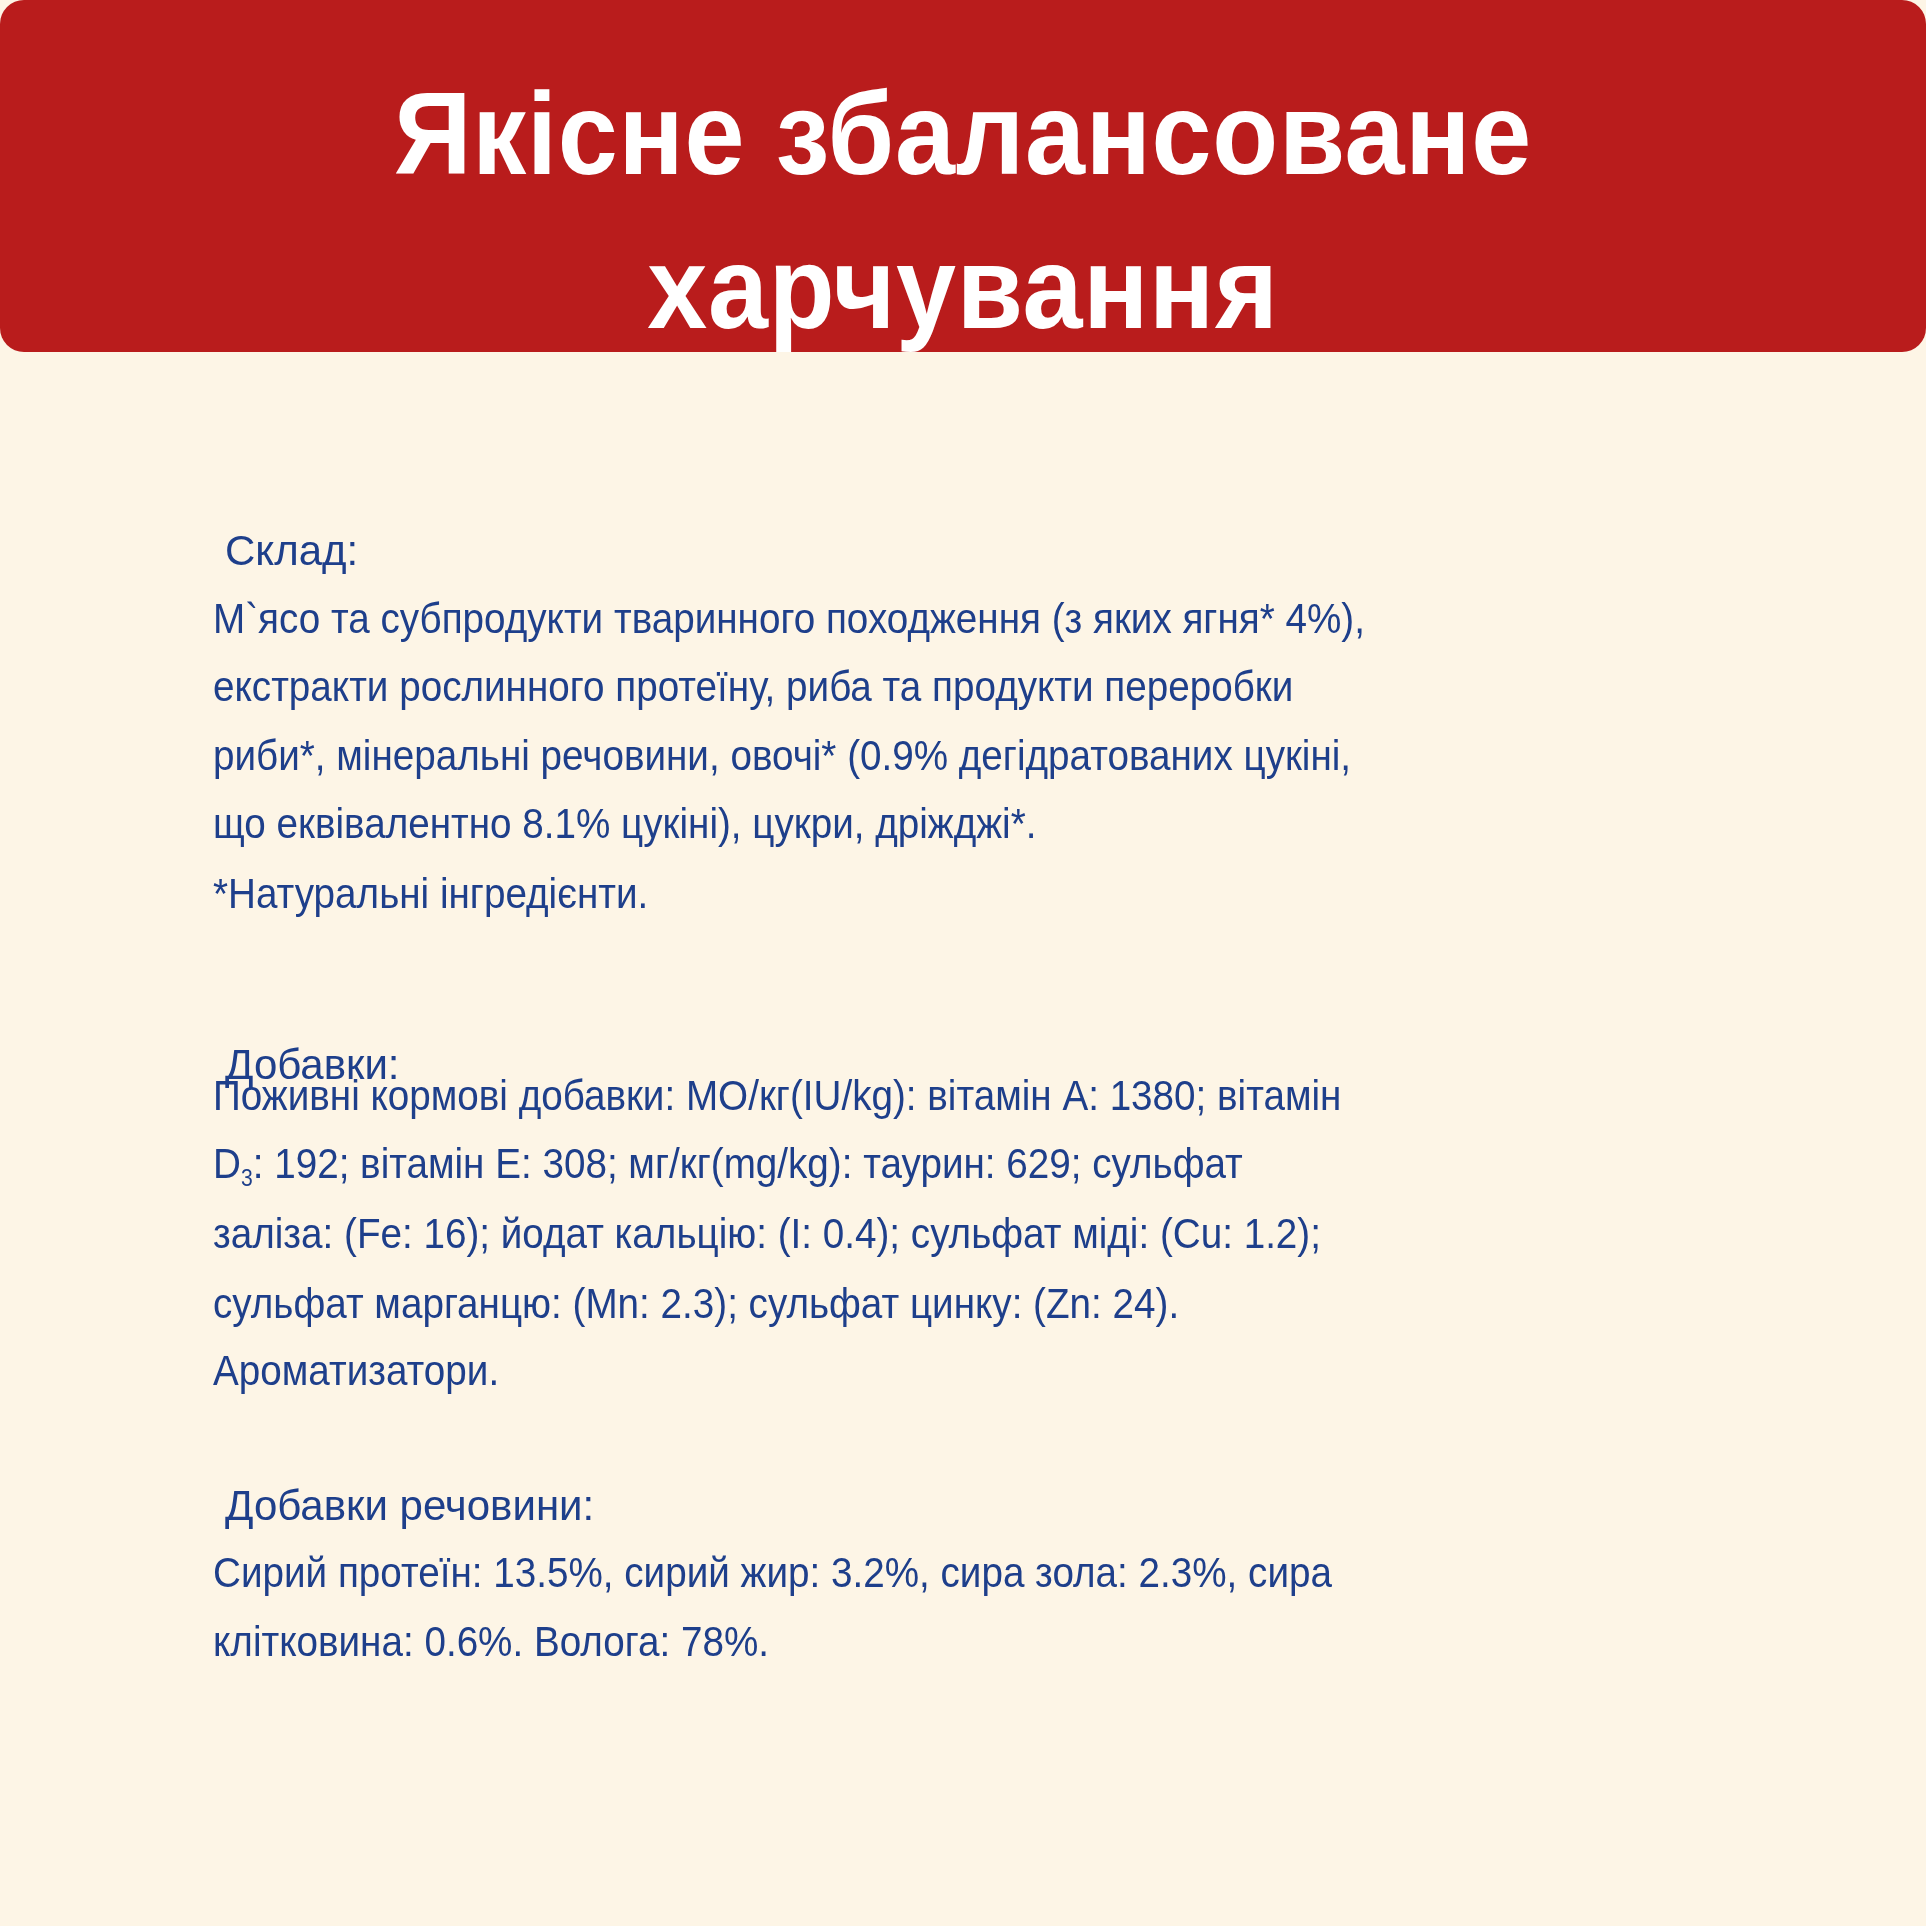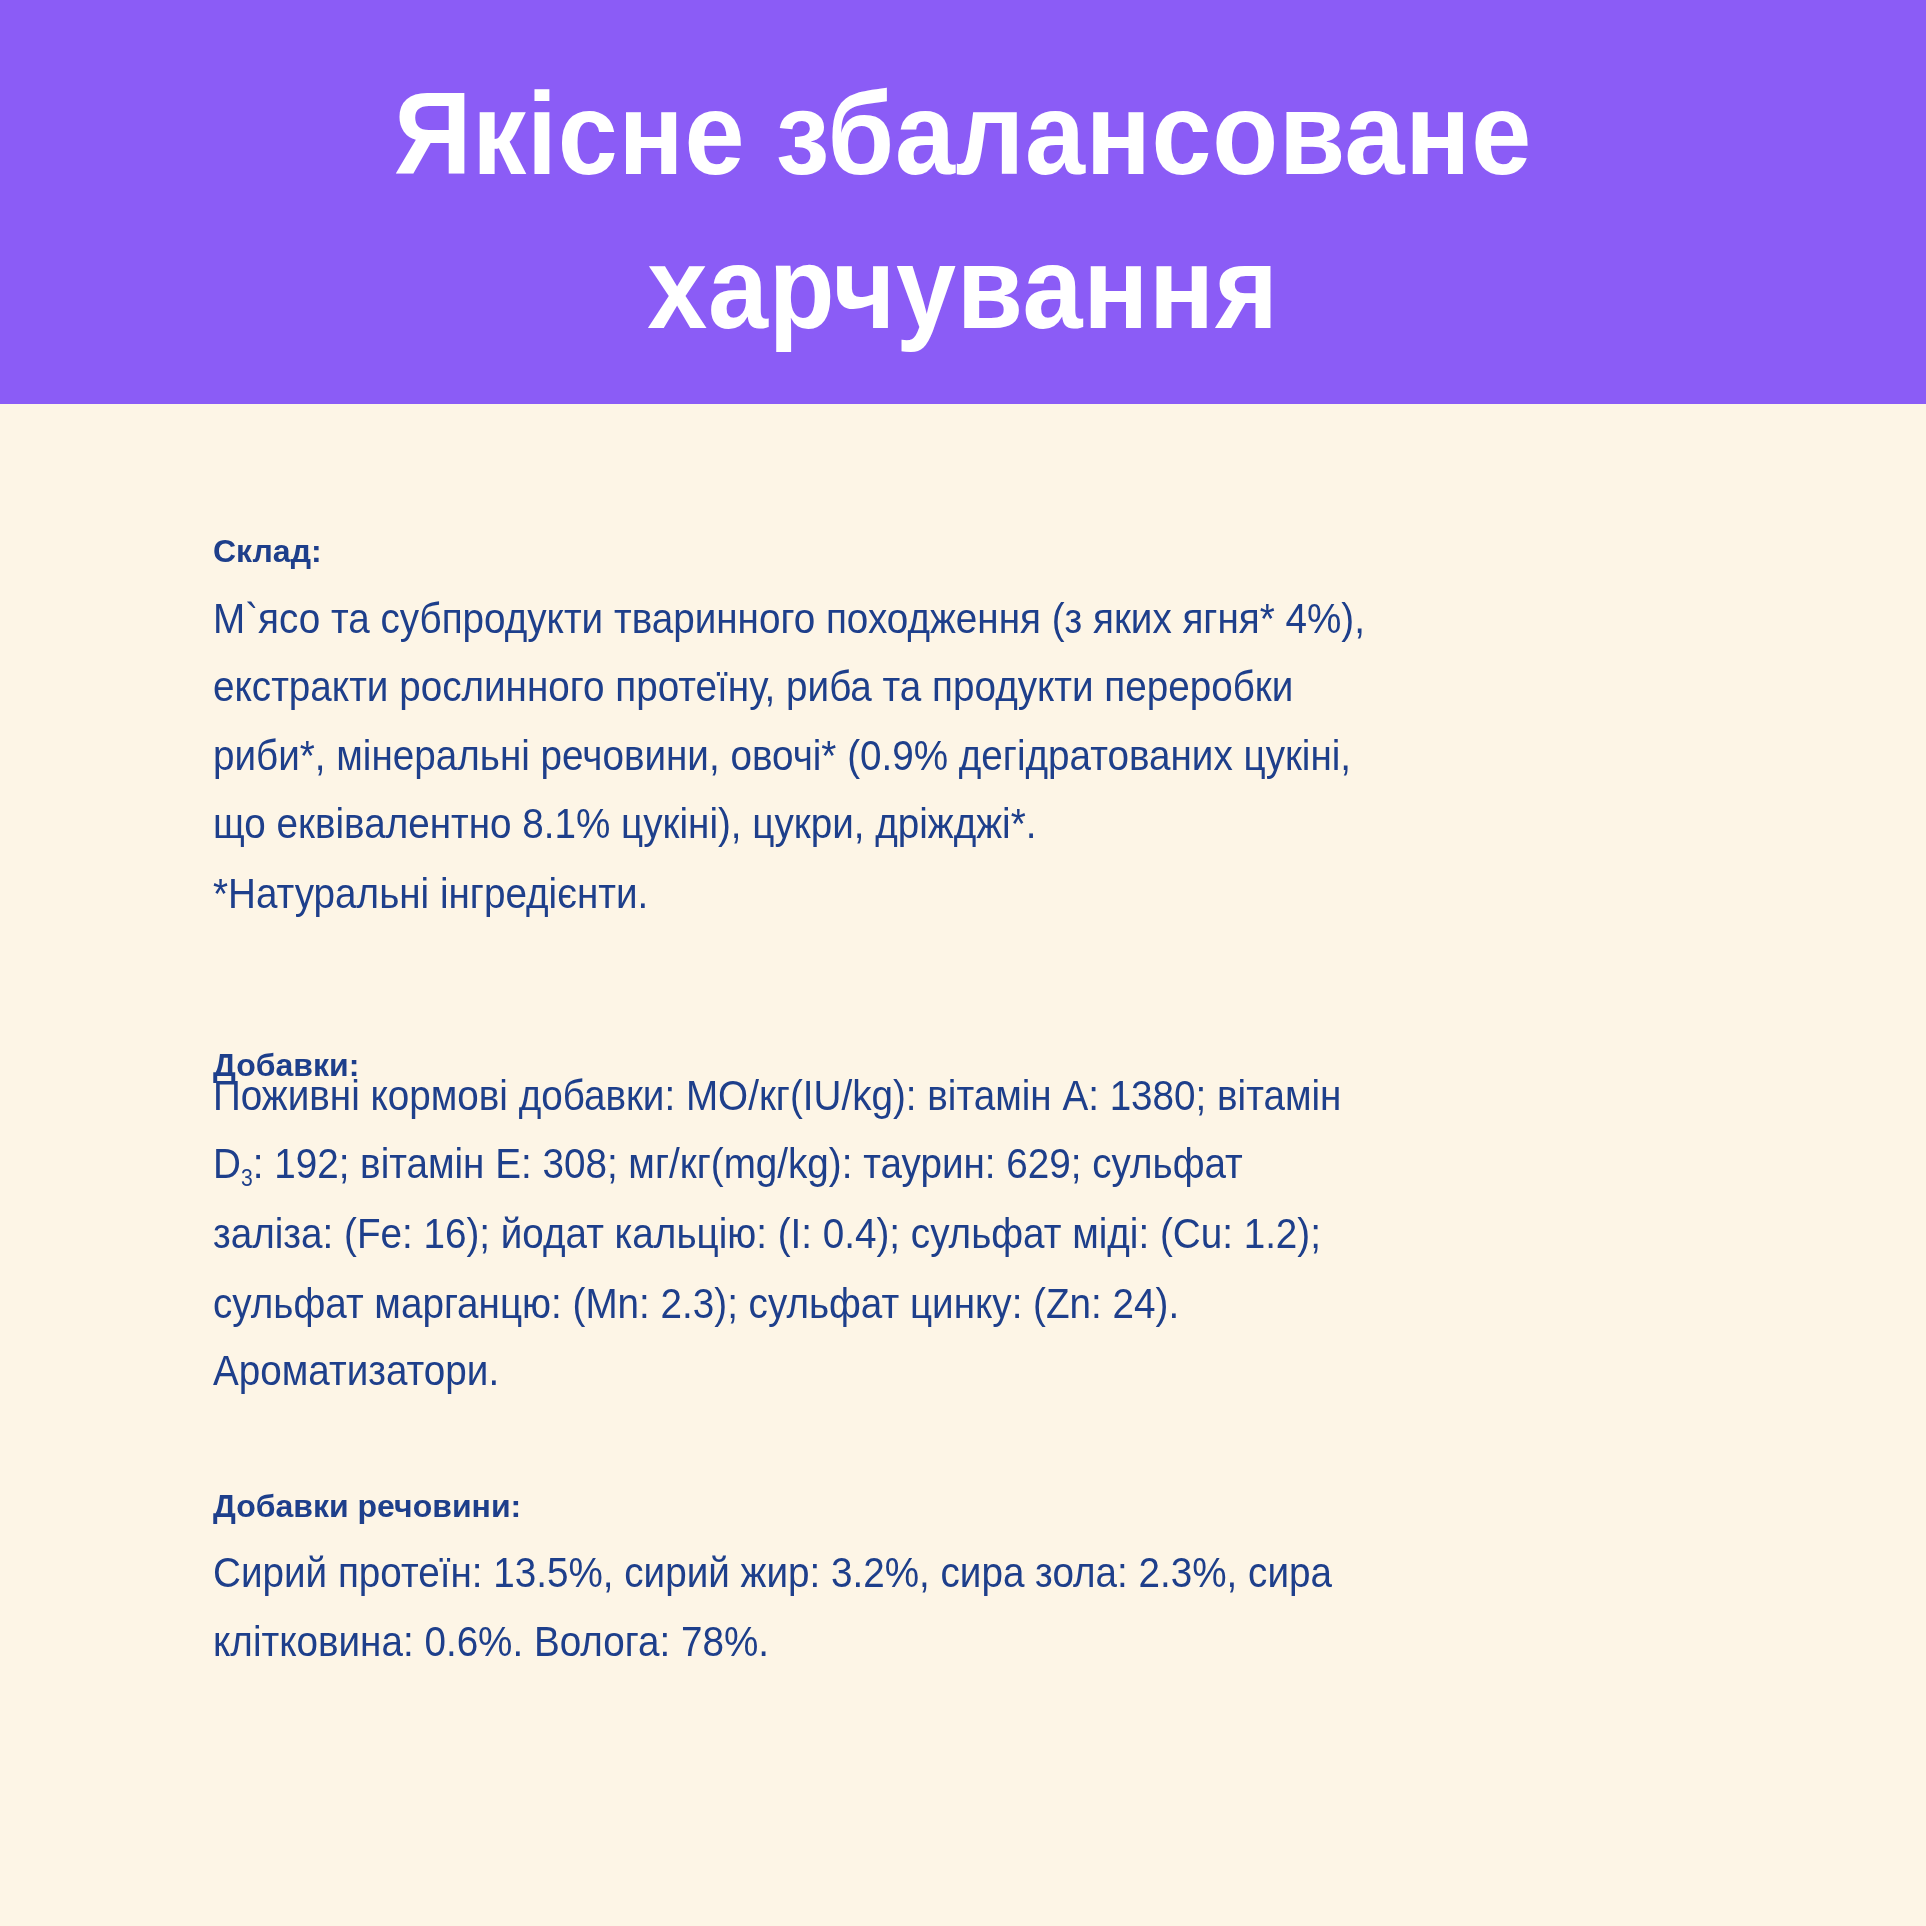--- a/index.html
+++ b/index.html
@@ -11,22 +11,23 @@
       height: 1926px;
       background: #fdf5e6;
       position: relative;
       overflow: hidden;
       font-family: "Liberation Sans", "DejaVu Sans", sans-serif;
     }
     .header {
       position: absolute;
       left: 0; top: 0;
       width: 1926px;
-      height: 404px;
-      background: #8b5cf6;
+      height: 352px;
+      background: #b91c1c;
+      border-radius: 24px;
     }
     .title {
       position: absolute;
       left: 0;
       width: 1926px;
       text-align: center;
       color: #ffffff;
       font-weight: bold;
       font-size: 116px;
       line-height: 116px;
@@ -39,23 +40,23 @@
 
     .content {
       position: absolute;
       left: 213px;
       top: 0;
       width: 1541px;
       color: #1e3f8b;
     }
     .section-title {
       position: absolute;
-      left: 0;
-      font-weight: bold;
-      font-size: 32px;
+      left: 12px;
+      font-weight: normal;
+      font-size: 42px;
       line-height: 46px;
       white-space: nowrap;
     }
     .line {
       position: absolute;
       left: 0;
       font-size: 42px;
       line-height: 46px;
       white-space: nowrap;
       transform: scaleX(0.92);

